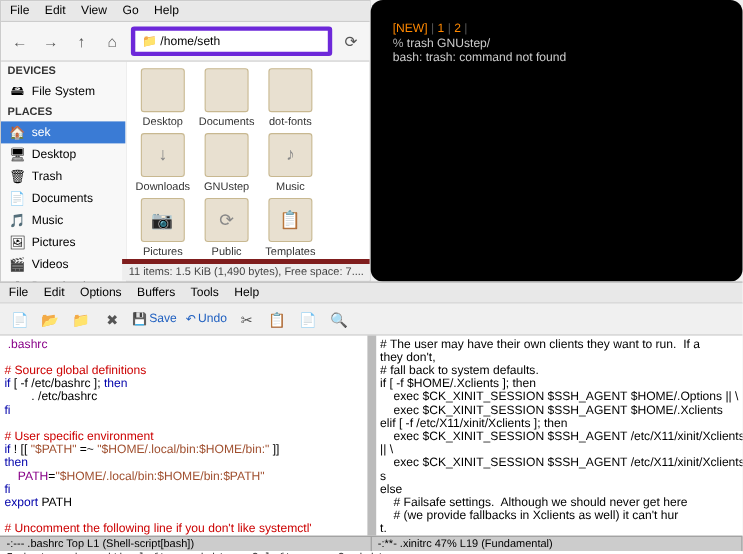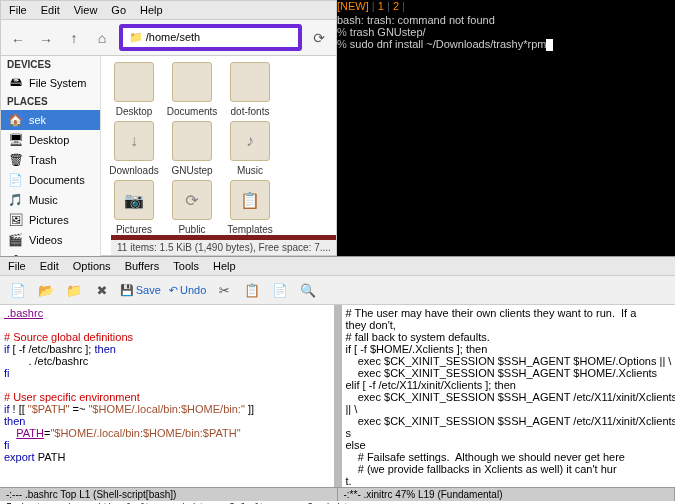--- a/index.html
+++ b/index.html
@@ -6,52 +6,52 @@
 body { width: 675px; height: 504px; overflow: hidden; background: #f0f0f0; font-size: 11px; }
 
 
 .fm { position: absolute; top: 0; left: 0; width: 337px; height: 256px; background: #fff; border: 1px solid #ccc; }
 .fm-menu { display: flex; gap: 14px; padding: 3px 8px; background: #e8e8e8; border-bottom: 1px solid #ccc; }
 .fm-menu span { cursor: pointer; }
 .fm-toolbar { display: flex; align-items: center; gap: 6px; padding: 4px 6px; background: #f5f5f5; border-bottom: 1px solid #ccc; }
 .fm-toolbar .nav-btn { width: 22px; height: 22px; display: flex; align-items: center; justify-content: center; cursor: pointer; font-size: 14px; color: #555; }
 .fm-path { flex: 1; background: #fff; border: 4px solid #6d28d9; padding: 3px 6px; border-radius: 3px; }
 .fm-body { display: flex; height: 200px; }
-.fm-sidebar { width: 100px; background: #f8f8f8; border-right: 1px solid #ddd; overflow-y: auto; }
+.fm-sidebar { width: 114px; background: #f8f8f8; border-right: 1px solid #ddd; overflow-y: auto; }
 .fm-section { font-weight: bold; padding: 3px 6px; color: #333; font-size: 10px; }
 .fm-item { display: flex; align-items: center; gap: 6px; padding: 3px 8px; cursor: pointer; }
 .fm-item.selected { background: #3a7bd5; color: #fff; }
 .fm-item .ico { width: 14px; height: 14px; display: inline-flex; align-items: center; justify-content: center; font-size: 12px; }
 .fm-main { flex: 1; padding: 6px; overflow: hidden; display: flex; flex-wrap: wrap; gap: 4px; align-content: flex-start; }
 .folder { width: 54px; text-align: center; cursor: pointer; }
 .folder-icon { width: 40px; height: 40px; margin: 0 auto 4px; background: #e8e0d0; border: 1px solid #c8b890; border-radius: 3px; display: flex; align-items: center; justify-content: center; font-size: 16px; color: #888; }
 .folder-label { font-size: 10px; color: #333; }
 .fm-status { position: absolute; bottom: 0; left: 110px; right: 0; padding: 2px 6px; background: #eee; border-top: 5px solid #7f1d1d; font-size: 10px; color: #444; white-space: nowrap; overflow: hidden; }
 
 
-.term { position: absolute; top: 0; left: 337px; width: 338px; height: 256px; background: #000; color: #ccc; font-family: monospace; font-size: 11px; padding: 0; }
+.term { position: absolute; top: 0; left: 337px; width: 338px; height: 256px; background: #000; color: #ccc; font-family: monospace; font-size: 11px; padding: 20px; border-radius: 11px; }
 .term-tabs { color: #ff8800; margin-bottom: 2px; }
 .term-tabs .new { color: #ff8800; }
 .term-tabs .sep { color: #555; }
 .term-line { white-space: pre; }
 .term-prompt { color: #aaa; }
 .cursor { display: inline-block; width: 7px; height: 12px; background: #fff; vertical-align: middle; }
 
 
 .emacs { position: absolute; top: 256px; left: 0; width: 675px; height: 248px; background: #fff; border-top: 1px solid #999; }
 .em-menu { display: flex; gap: 14px; padding: 3px 8px; background: #e8e8e8; border-bottom: 1px solid #ccc; }
 .em-menu span { cursor: pointer; }
 .em-toolbar { display: flex; gap: 8px; padding: 4px 8px; background: #f0f0f0; border-bottom: 1px solid #ccc; align-items: center; }
 .em-tool { width: 20px; height: 20px; display: flex; align-items: center; justify-content: center; cursor: pointer; font-size: 13px; color: #555; }
 .em-tool.save { width: auto; gap: 2px; color: #2060c0; font-size: 11px; }
 .em-tool.undo { width: auto; gap: 2px; color: #2060c0; font-size: 11px; }
 .em-body { display: flex; height: 182px; font-family: monospace; font-size: 11px; }
 .em-pane { flex: 1; overflow: hidden; padding: 2px 4px; white-space: pre; position: relative; }
 .em-pane.left { border-right: 8px solid #bbb; }
-.c-purple { color: #808; text-decoration: underline; }
+.c-purple { color: #808; }
 .c-str { color: #a05030; }
 .c-blue { color: #00a; }
 .c-comment { color: #c00; text-align: center; }
 .em-modeline { display: flex; background: #ccc; border-top: 1px solid #999; font-family: monospace; font-size: 10px; }
 .em-modeline .ml { flex: 1; padding: 1px 6px; border-right: 1px solid #999; }
 .em-mini { background: #fff; padding: 1px 6px; font-family: monospace; font-size: 10px; color: #333; }
 </style>
 </head>
 <body>
 
@@ -160,23 +160,22 @@
 
 <div class="term">
   <div class="term-tabs">
     <span class="new">[NEW]</span>
     <span class="sep"> | </span>
     <span>1</span>
     <span class="sep"> | </span>
     <span>2</span>
     <span class="sep"> |</span>
   </div>
+  <div class="term-line"><span class="term-prompt">%</span> <span>trash GNUstep/</span></div>
   <div class="term-line">bash: trash: command not found</div>
-  <div class="term-line"><span class="term-prompt">%</span> <span>trash GNUstep/</span></div>
-  <div class="term-line"><span class="term-prompt">%</span> <span>sudo dnf install ~/Downloads/trashy*rpm</span><span class="cursor"></span></div>
 </div>
 
 <div class="emacs">
   <div class="em-menu">
     <span>File</span>
     <span>Edit</span>
     <span>Options</span>
     <span>Buffers</span>
     <span>Tools</span>
     <span>Help</span>
@@ -201,20 +200,21 @@
 <span>        . /etc/bashrc</span>
 <span class="c-blue">fi</span>
 <span></span>
 <span class="c-comment"># User specific environment</span>
 <span class="c-blue">if</span> ! [[ <span class="c-str">"$PATH"</span> =~ <span class="c-str">"$HOME/.local/bin:$HOME/bin:"</span> ]]
 <span class="c-blue">then</span>
     <span class="c-purple">PATH</span>=<span class="c-str">"$HOME/.local/bin:$HOME/bin:$PATH"</span>
 <span class="c-blue">fi</span>
 <span class="c-blue">export</span> PATH
 <span></span>
+<span class="c-comment"># Uncomment the following line if you don't like systemctl'</span>
 </div>
     <div class="em-pane"><span># The user may have their own clients they want to run.  If a</span>
 <span>they don't,</span>
 <span># fall back to system defaults.</span>
 <span>if [ -f $HOME/.Xclients ]; then</span>
 <span>    exec $CK_XINIT_SESSION $SSH_AGENT $HOME/.Options || \</span>
 <span>    exec $CK_XINIT_SESSION $SSH_AGENT $HOME/.Xclients</span>
 <span>elif [ -f /etc/X11/xinit/Xclients ]; then</span>
 <span>    exec $CK_XINIT_SESSION $SSH_AGENT /etc/X11/xinit/Xclients</span>
 <span>|| \</span>

